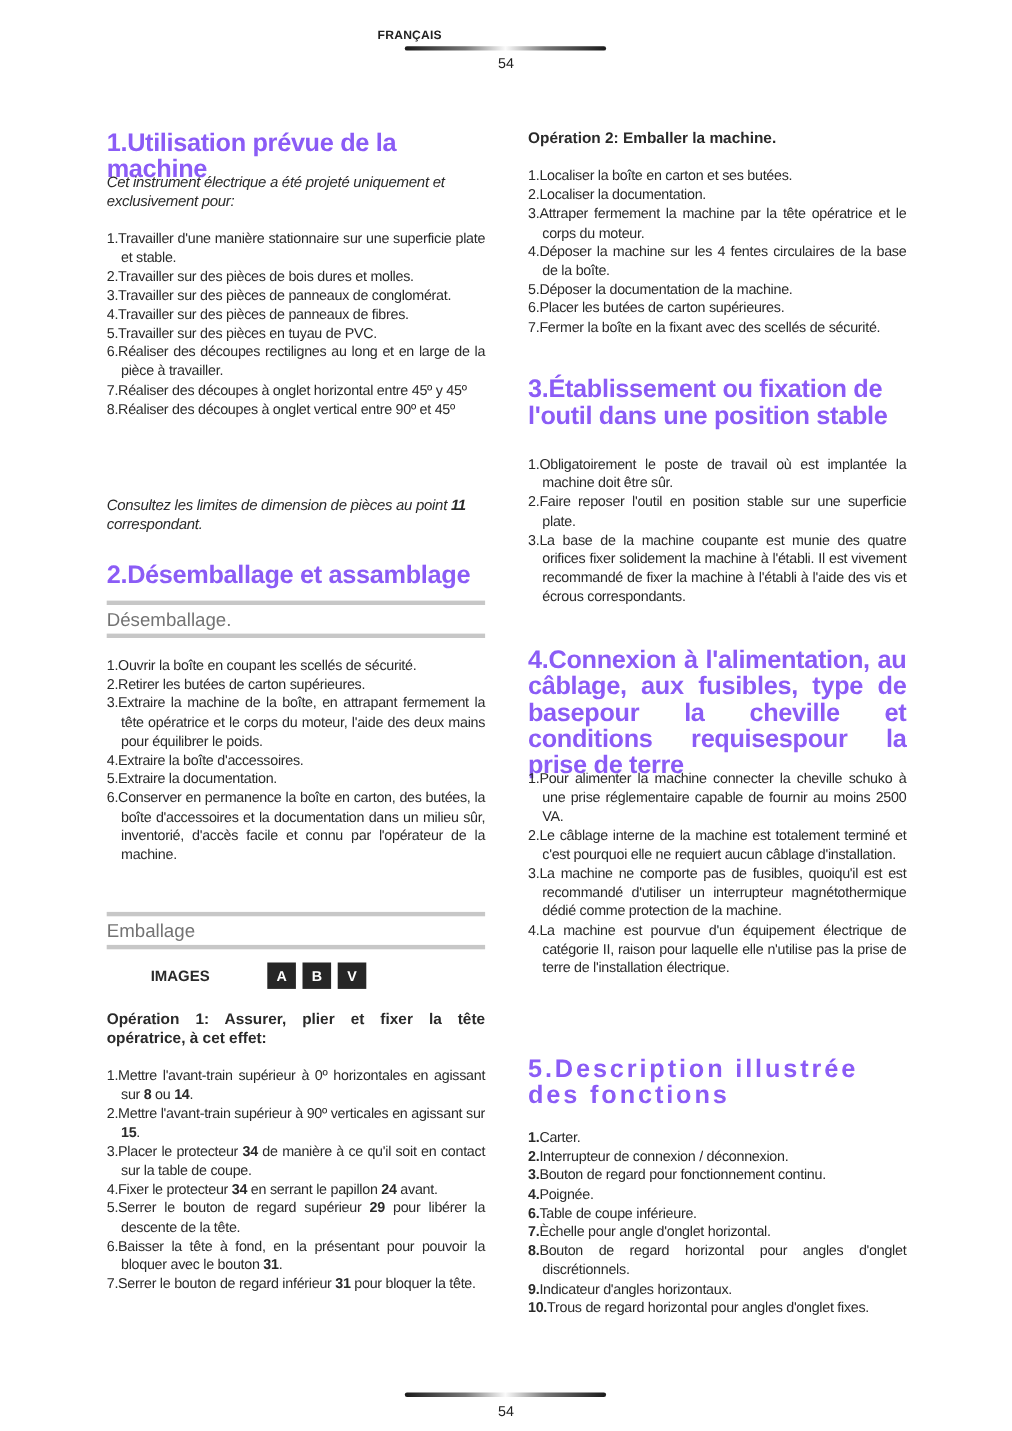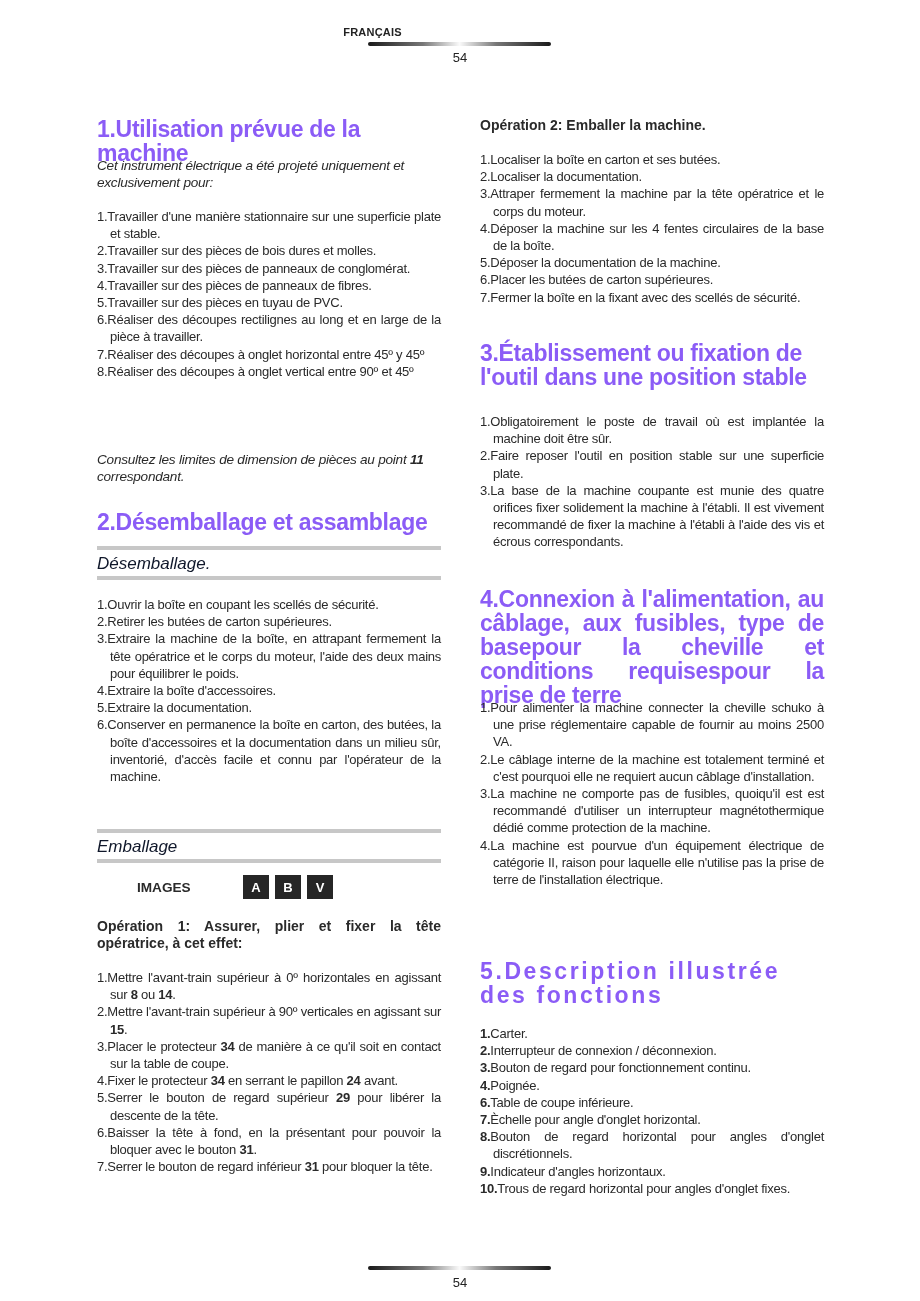--- a/index.html
+++ b/index.html
@@ -22,21 +22,21 @@
     .h1 { font-weight: bold; font-size: 23px; line-height: 24px; color: #8b5cf6; letter-spacing: -0.3px; margin: 0; }
     .h1.justify { text-align: justify; text-align-last: left; }
     .p { font-size: 13.6px; line-height: 17.2px; margin: 0; letter-spacing: -0.25px; font-style: italic; }
     ol.list { list-style: none; margin: 0; padding: 0; }
     ol.list li { font-size: 13px; line-height: 17.2px; padding-left: 13px; text-indent: -13px;
       text-align: justify; text-align-last: left; letter-spacing: -0.25px; }
     ol.list.numbold li .n { font-weight: bold; }
     .n { }
     .b { font-weight: bold; }
     .subhdr { border-top: 4px solid #c7c7c7; border-bottom: 4px solid #c7c7c7; padding: 3px 0 2px 0;
-      font-size: 17px; line-height: 21px; color: #0f172a; font-style: italic; }
+      font-size: 17px; line-height: 21px; color: #737373; }
     .op-title { font-weight: bold; font-size: 14px; line-height: 17.2px; text-align: justify; text-align-last: left; }
     .images-row { display: flex; align-items: center; }
     .images-label { font-weight: bold; font-size: 13.6px; width: 106px; }
     .img-btn { width: 26px; height: 24px; background: #262626; color: #fff; font-weight: bold; font-size: 13px;
       display: flex; align-items: center; justify-content: center; margin-right: 6px; }
     .blk { position: absolute; left: 0; width: 344px; }
   </style>
 </head>
 <body>
 

